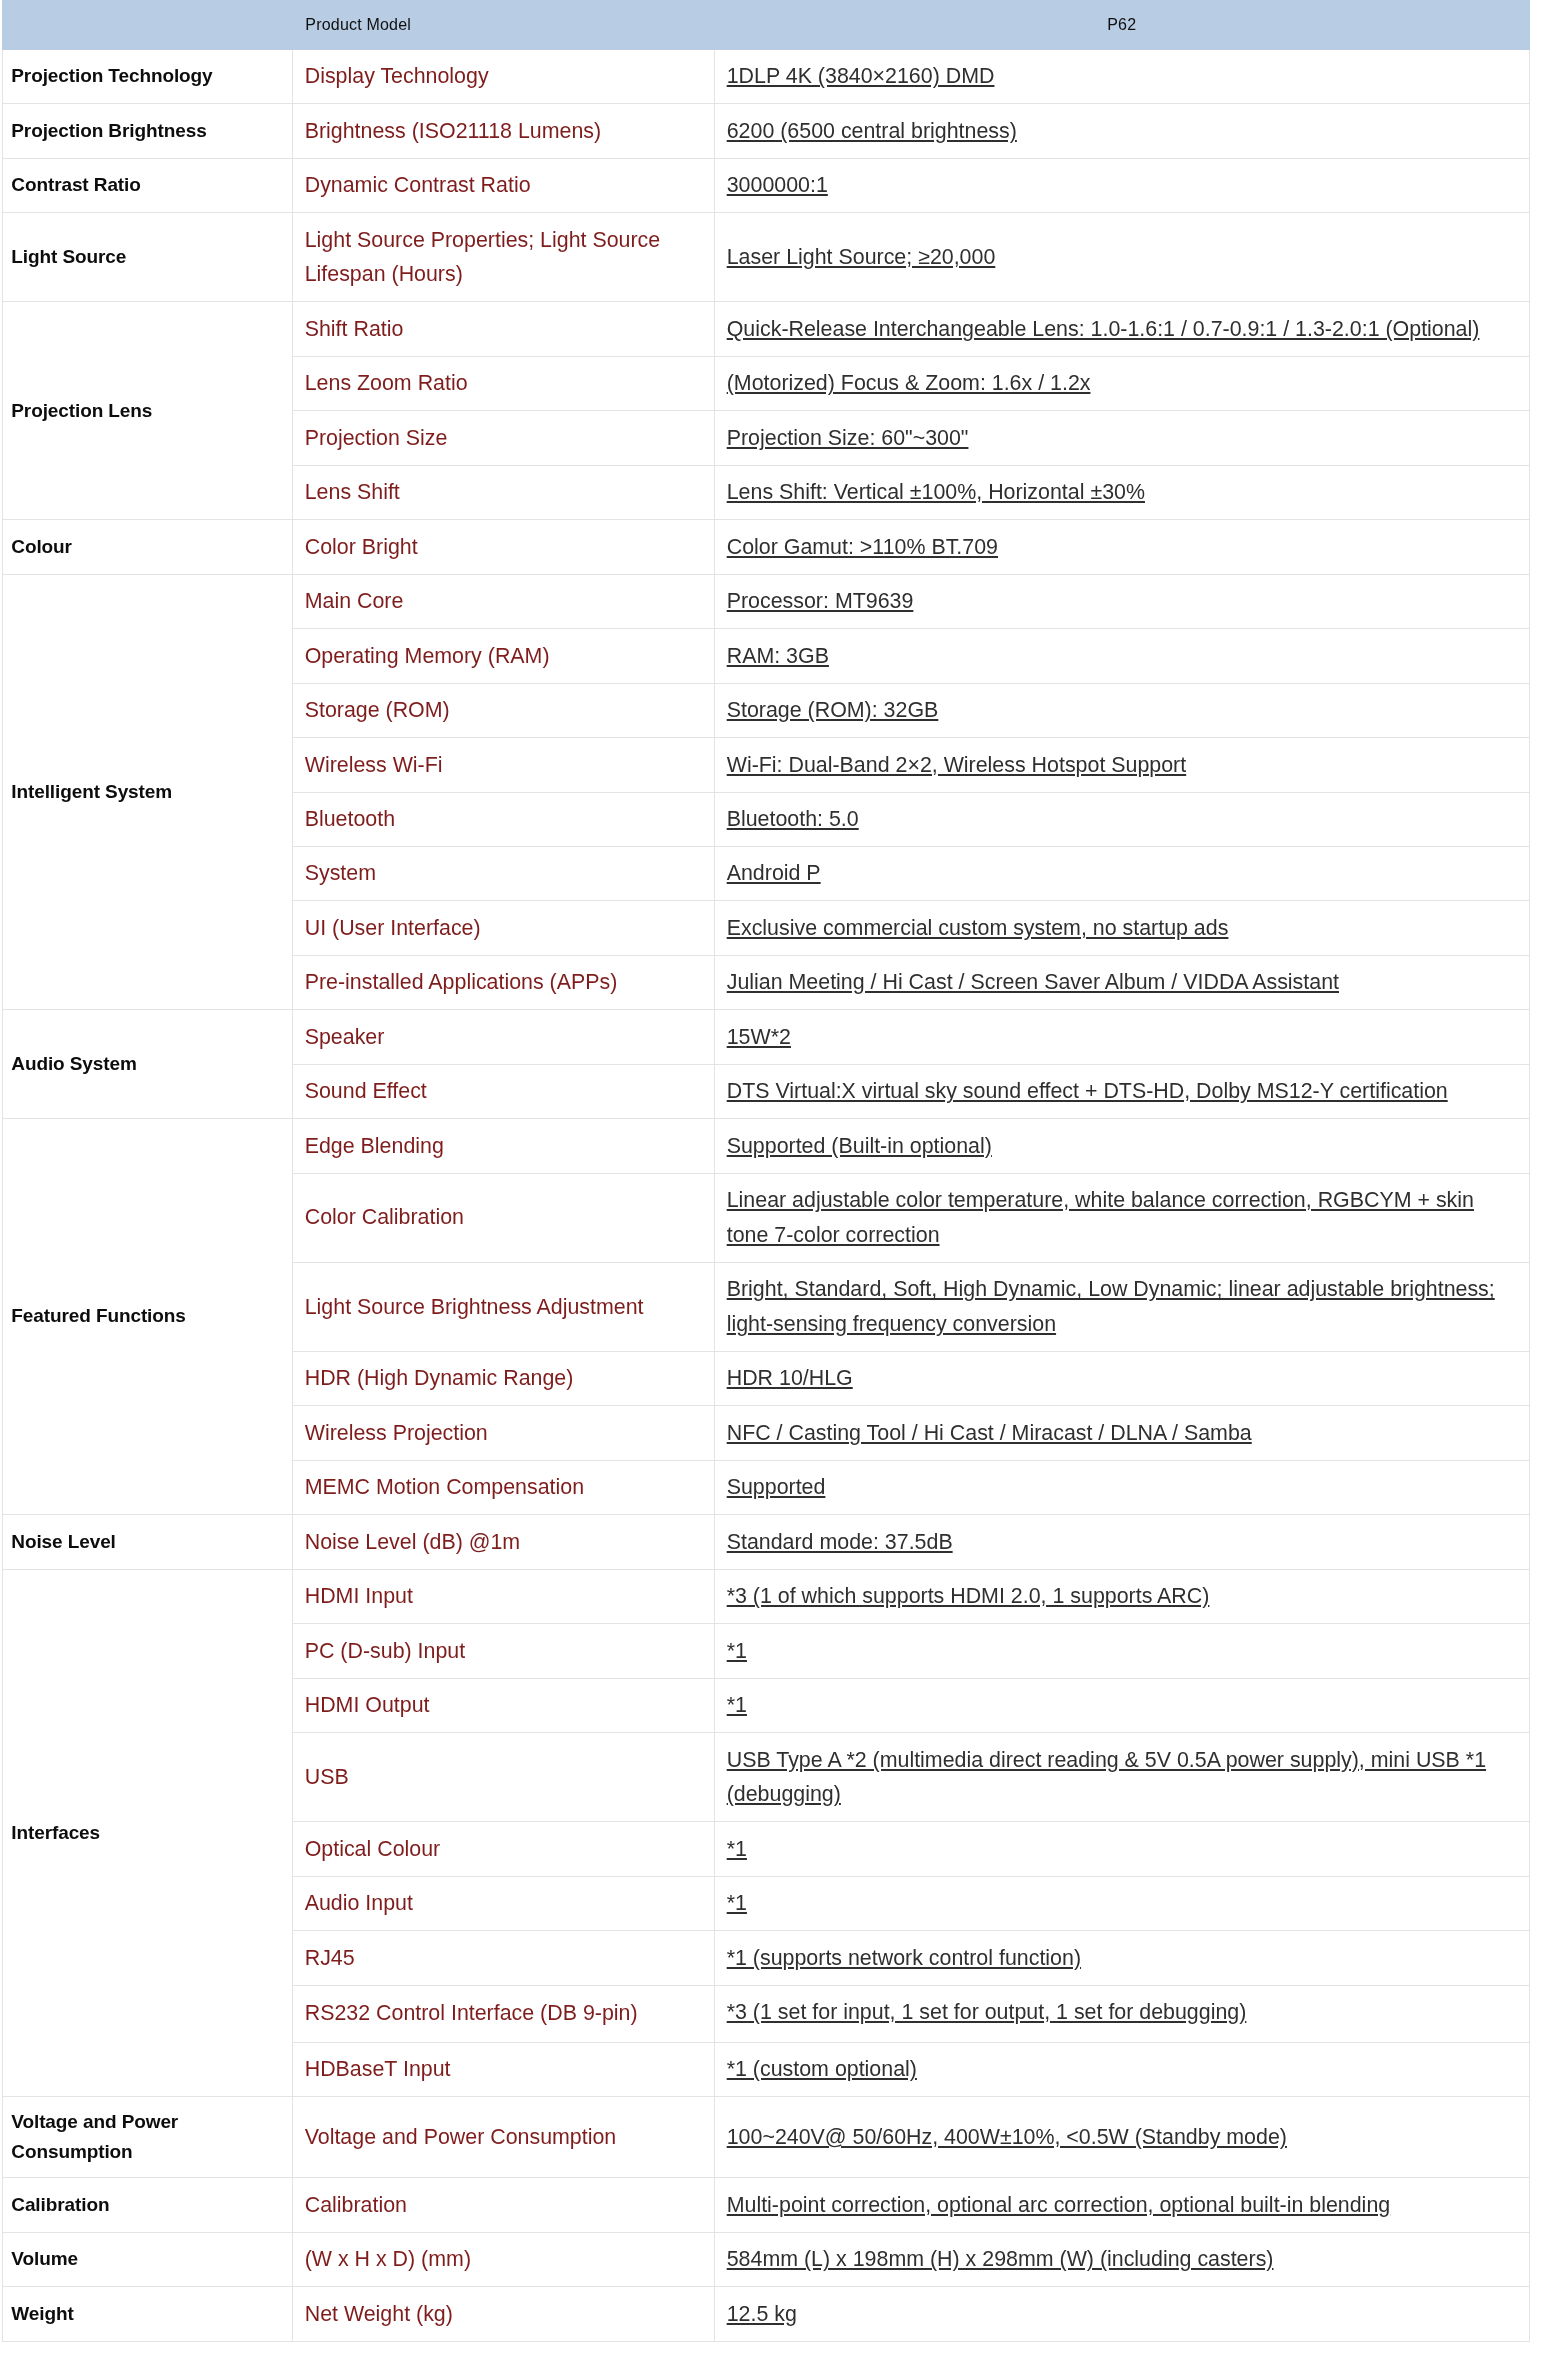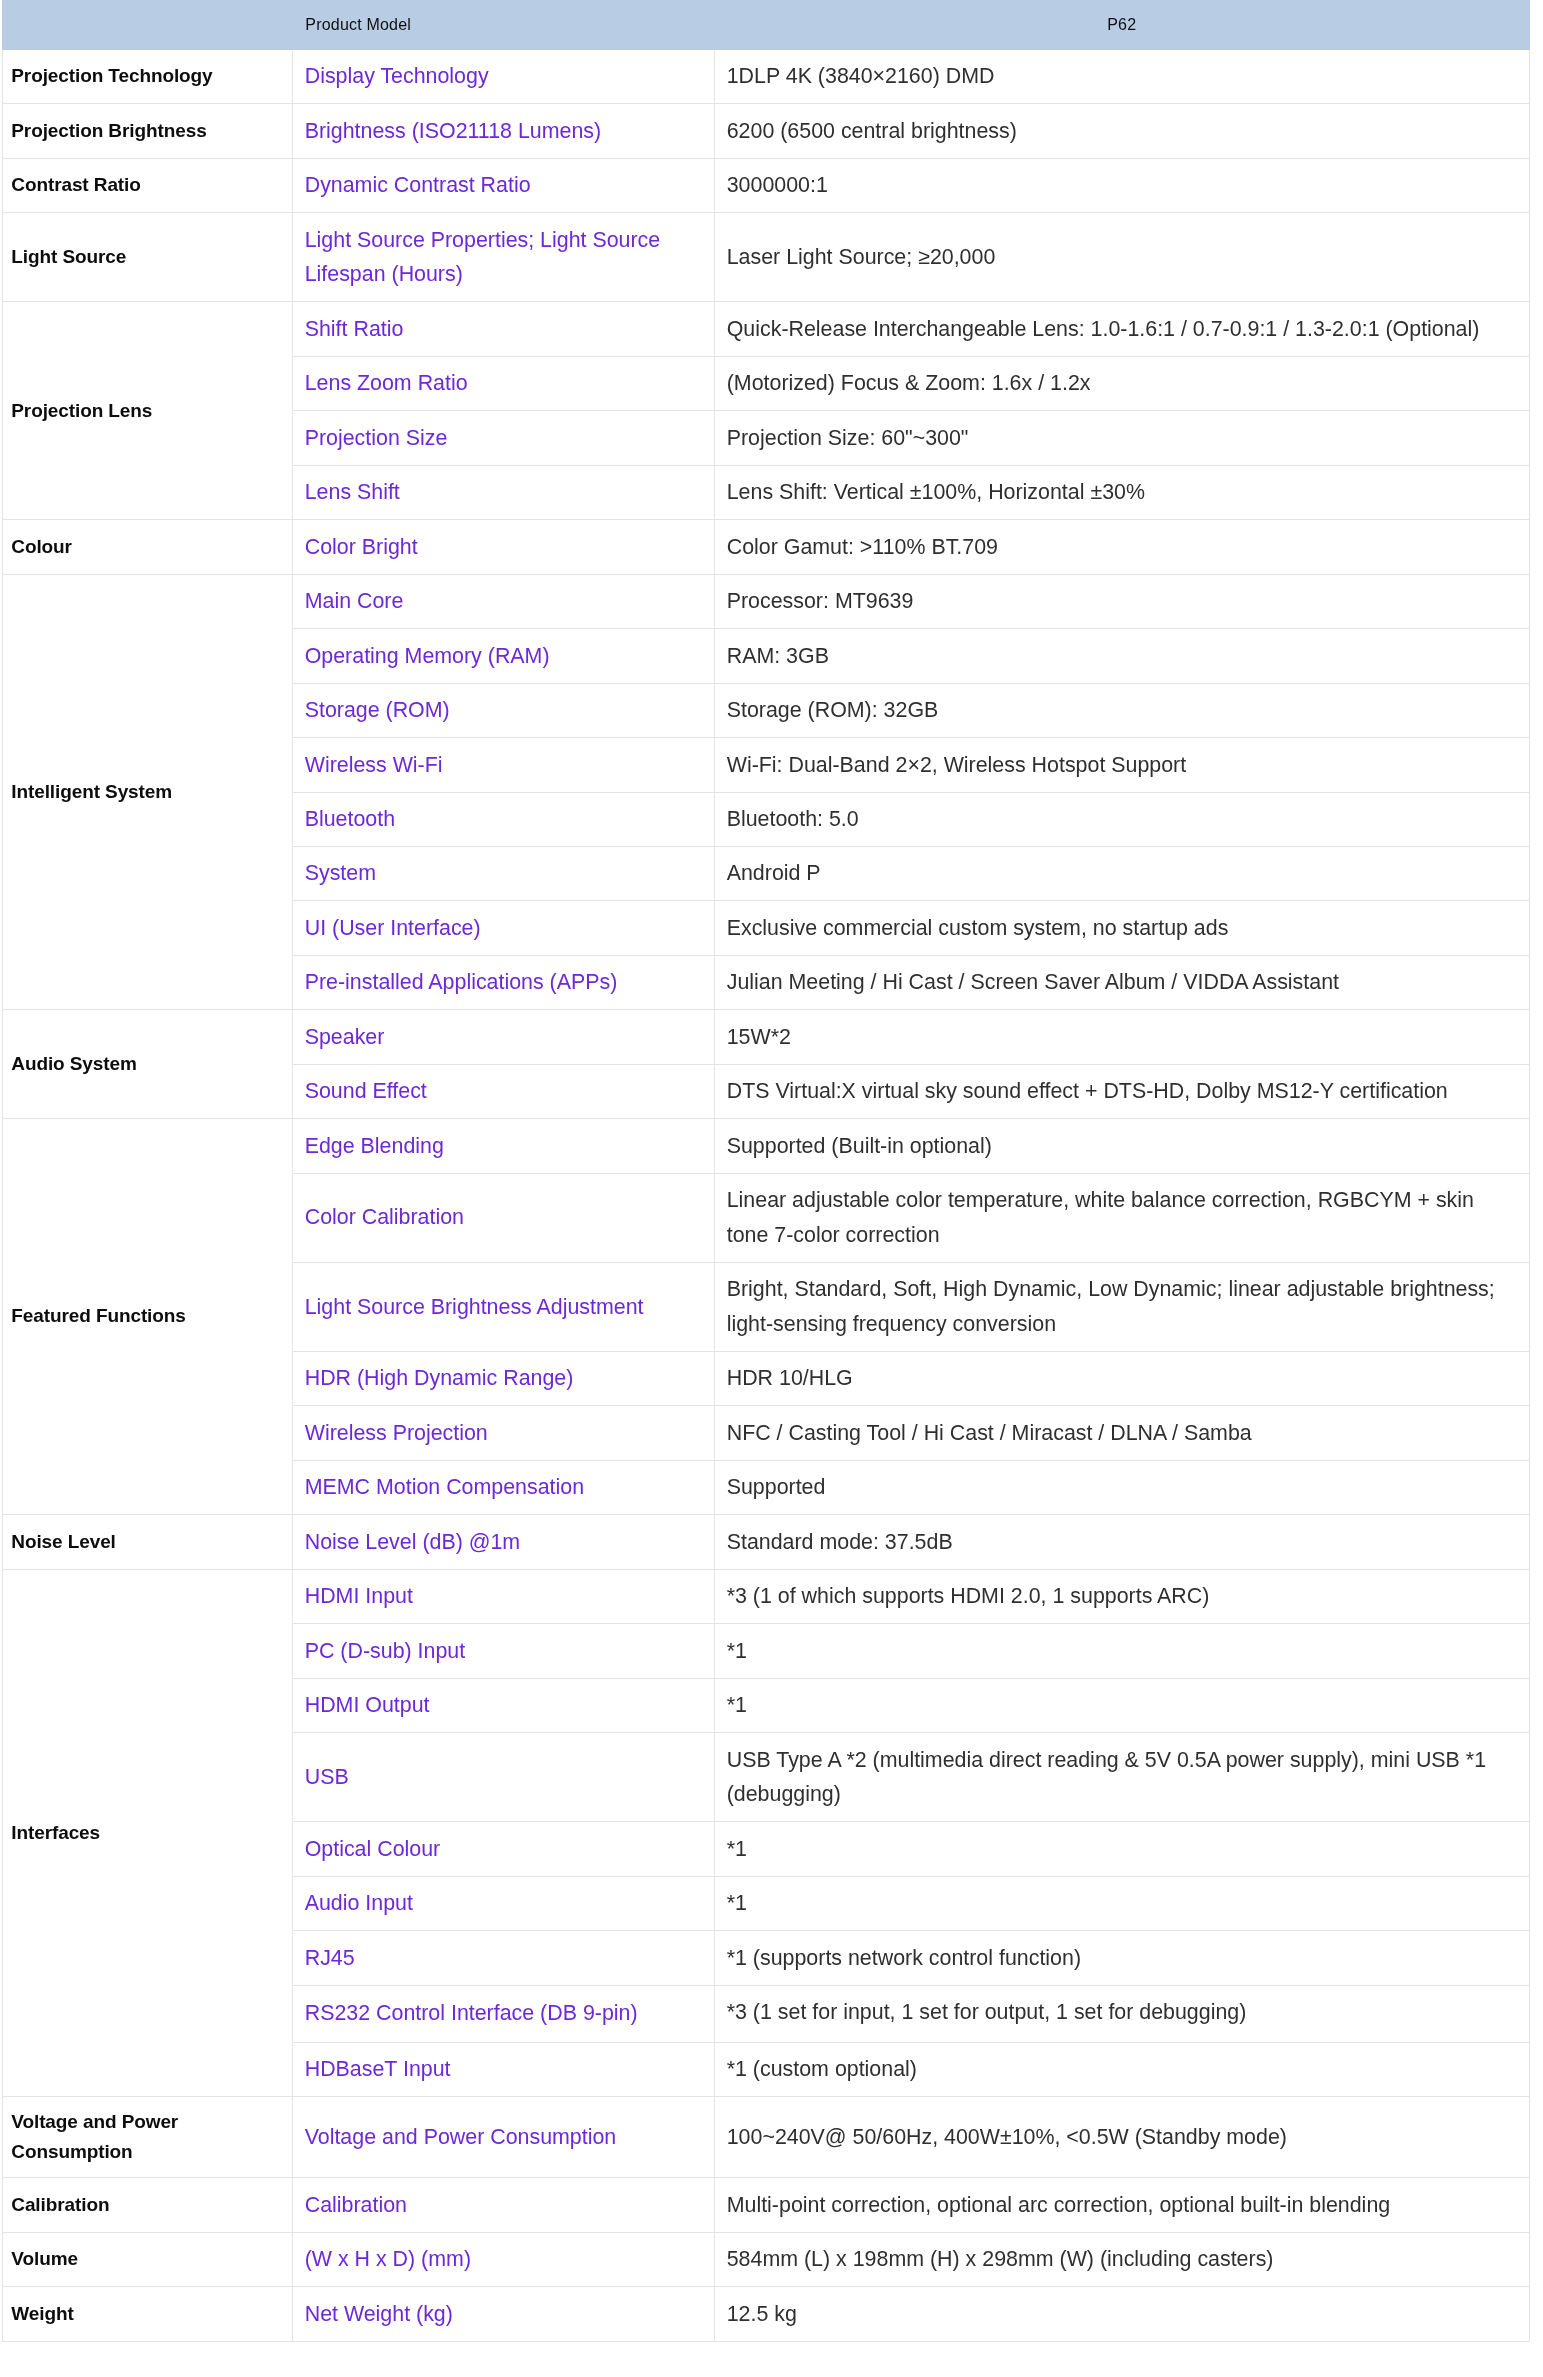--- a/index.html
+++ b/index.html
@@ -56,30 +56,31 @@
     font-weight: bold;
     color: #0d0d0d;
     font-size: 19px;
     letter-spacing: -0.1px;
     padding-left: 8.6px;
     padding-right: 6.9px;
   }
 
   
   td.attr {
-    color: #6d28d9;
+    color: #7f1d1d;
     font-weight: normal;
     padding-left: 12px;
   }
 
   
   td.value {
     color: #2f2f2f;
     font-weight: normal;
     padding-left: 12px;
+    text-decoration: underline;
   }
 
   
   td.v-bottom { vertical-align: bottom; padding-bottom: 12px; margin-left: 36px; }
 </style>
 </head>
 <body>
 
 <table class="spec-table">
   <colgroup>

